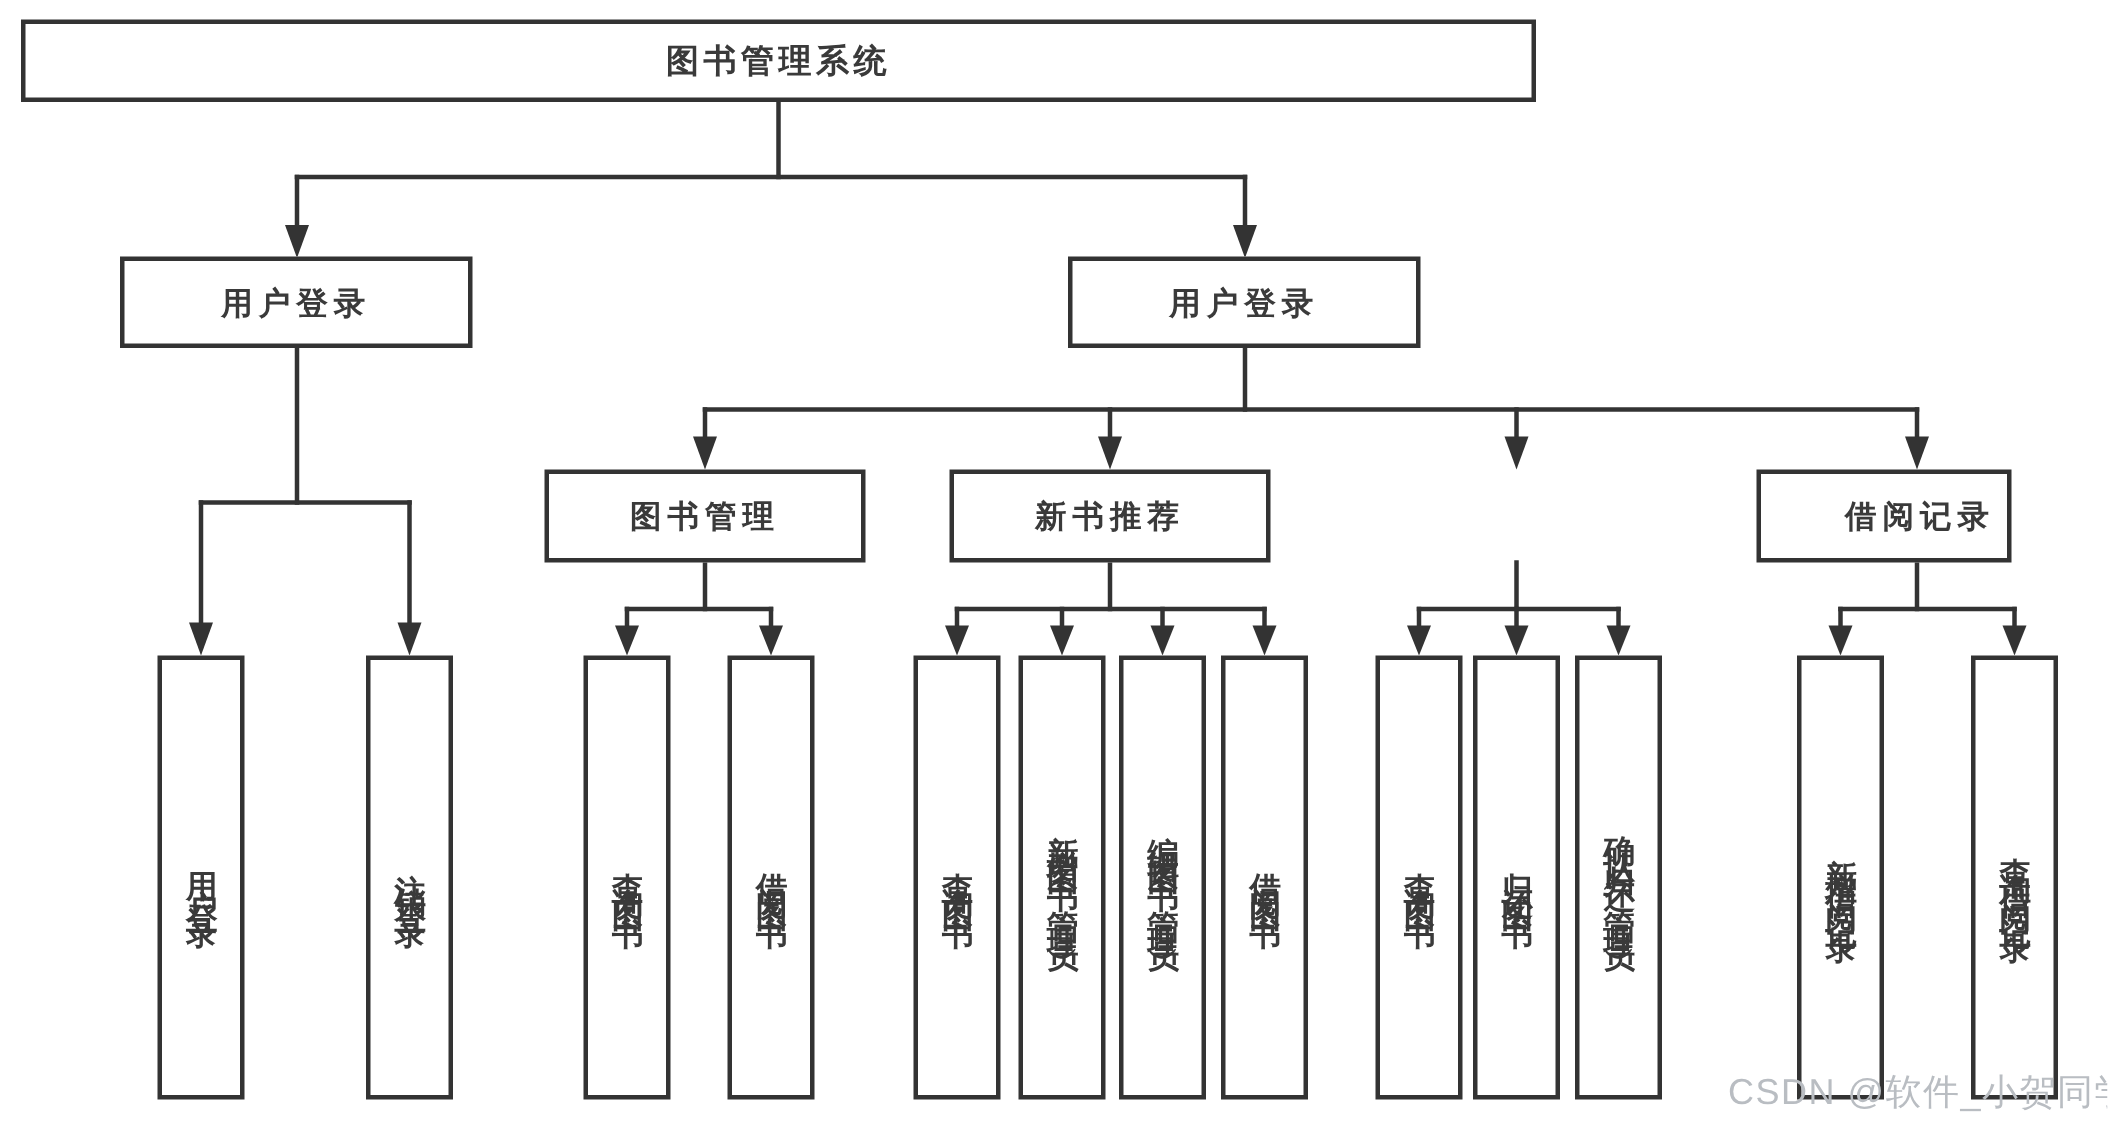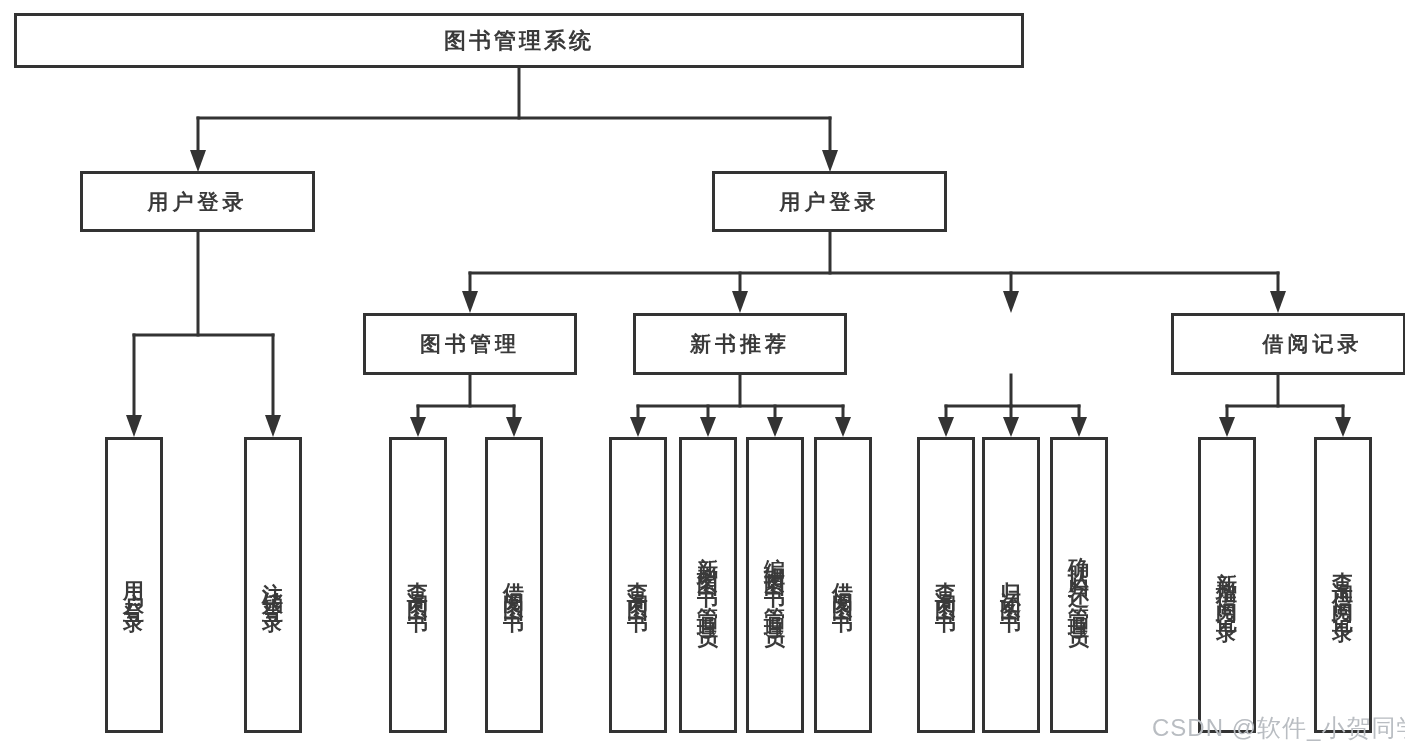--- a/index.html
+++ b/index.html
@@ -156,21 +156,21 @@
   <div class="node h-node" style="left:712px; top:171px; width:235px; height:61px;">
     <span>用户登录</span>
   </div>
 
   <div class="node h-node" style="left:363px; top:313px; width:214px; height:62px;">
     <span>图书管理</span>
   </div>
   <div class="node h-node" style="left:633px; top:313px; width:214px; height:62px;">
     <span>新书推荐</span>
   </div>
-  <div class="node h-node" style="left:1171px; top:313px; width:235px; height:62px;padding-left:48px;">
+  <div class="node h-node" style="left:1171px; top:313px; width:170px; height:62px;padding-left:48px;">
     <span>借阅记录</span>
   </div>
 
   <div class="node leaf" style="left:105px; top:437px; width:58px; height:296px;">
     <span>用户登录</span>
   </div>
   <div class="node leaf" style="left:244px; top:437px; width:58px; height:296px;">
     <span>注销登录</span>
   </div>
 

